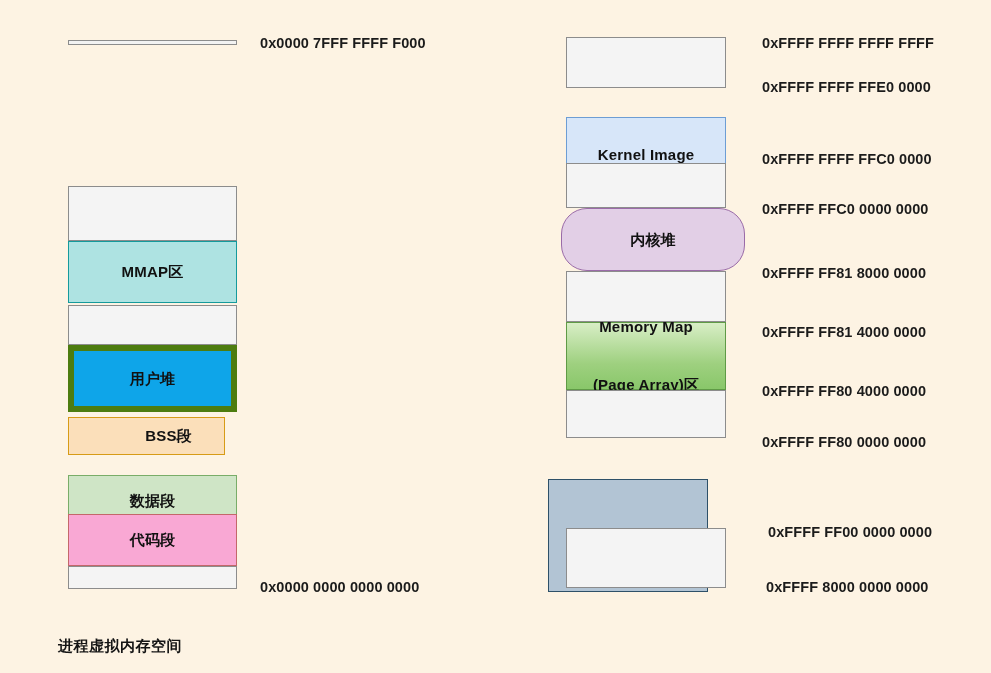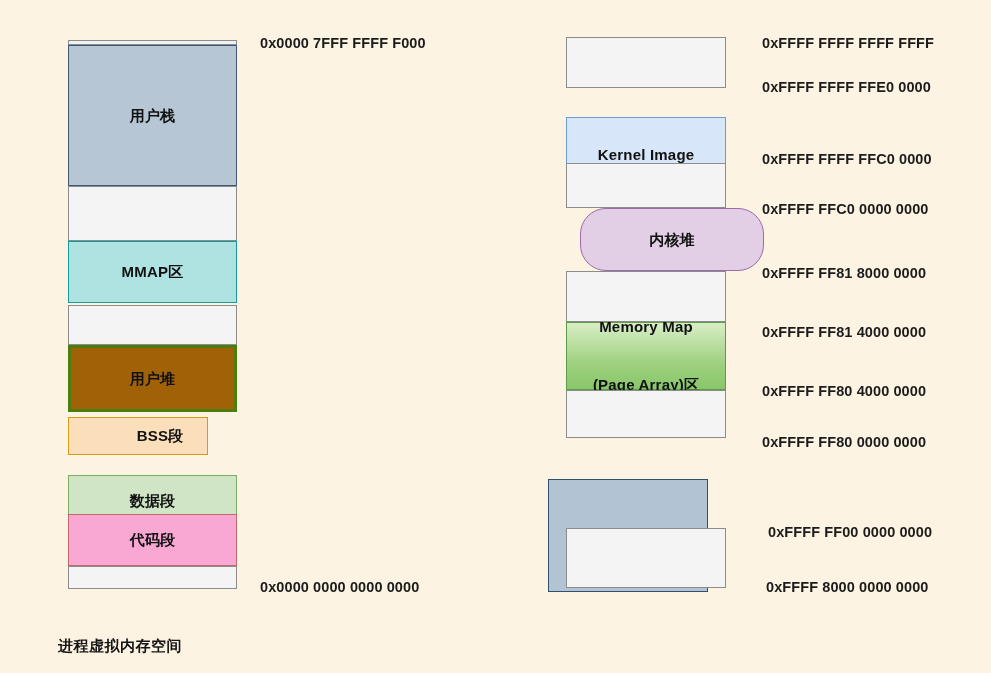--- a/index.html
+++ b/index.html
@@ -65,68 +65,67 @@
   .top-rule {
     position: absolute;
     background: #f2f2f2;
     border: 1px solid #8c8c8c;
     box-sizing: border-box;
   }
 
   
   .fill-stack      { background: #b6c6d4; border: 1px solid #3f5a72; }
   .fill-mmap       { background: #aee3e2; border: 1px solid #159a9c; }
-  .fill-heap       { background: #a16207; border: 3px solid #4d7c0f; }
+  .fill-heap       { background: #0ea5e9; border: 6px solid #4d7c0f; }
   .fill-bss        { background: #fbdfba; border: 1px solid #d79b16; }
   .fill-data       { background: #cfe5c6; border: 1px solid #79ad68; margin-top: 16px; }
   .fill-text       { background: #f9a8d4; border: 1px solid #c4676a; }
   .fill-kimage     { background: #d7e6f9; border: 1px solid #6d9dd4; margin-top: 29px; }
   .fill-kheap      { background: #e2cfe6; border: 1px solid #9a6ba8; }
   .fill-memmap     { background: linear-gradient(180deg, #d8eec6 0%, #9ed07f 62%, #89c76a 100%);
                      border: 1px solid #5f9a46; }
   .fill-directmap  { background: #b2c4d4; border: 1px solid #2e5068; }
 </style>
 </head>
 <body>
 
 <div class="canvas">
 
   <div class="top-rule" style="left:68px; top:40px; width:169px; height:5px;"></div>
 
-  <div class="blk fill-stack" style="left:68px; top:45px; width:169px; height:141px;">用户栈</div>
 
   <div class="blk gap" style="left:68px; top:186px; width:169px; height:55px;"></div>
 
   <div class="blk fill-mmap" style="left:68px; top:241px; width:169px; height:62px;">MMAP区</div>
 
   <div class="blk gap" style="left:68px; top:305px; width:169px; height:40px;"></div>
 
   <div class="blk fill-heap" style="left:68px; top:345px; width:169px; height:67px;">用户堆</div>
 
-  <div class="blk fill-bss" style="left:68px; top:417px; width:140px; height:38px;padding-left:44px;">BSS段</div>
+  <div class="blk fill-bss" style="left:68px; top:417px; width:157px; height:38px;padding-left:44px;">BSS段</div>
 
   <div class="blk fill-data" style="left:68px; top:459px; width:169px; height:51px;">数据段</div>
 
   <div class="blk fill-text" style="left:68px; top:514px; width:169px; height:52px;">代码段</div>
 
   <div class="blk gap" style="left:68px; top:566px; width:169px; height:23px;"></div>
 
   <div class="addr" style="left:260px; top:35px;">0x0000 7FFF FFFF F000</div>
 
   <div class="addr" style="left:260px; top:579px;">0x0000 0000 0000 0000</div>
 
   <div class="caption" style="left:58px; top:637px;">进程虚拟内存空间</div>
 
   <div class="blk gap" style="left:566px; top:37px; width:160px; height:51px;"></div>
 
   <div class="blk fill-kimage" style="left:566px; top:88px; width:160px; height:75px;">Kernel Image</div>
 
   <div class="blk gap" style="left:566px; top:163px; width:160px; height:45px;"></div>
 
-  <div class="blk fill-kheap" style="left:580px; top:208px; width:184px; height:63px;border-radius:26px;">内核堆</div>
+  <div class="blk fill-kheap" style="left:561px; top:208px; width:184px; height:63px;border-radius:26px;">内核堆</div>
 
   <div class="blk gap" style="left:566px; top:271px; width:160px; height:51px;"></div>
 
   <div class="blk fill-memmap" style="left:566px; top:322px; width:160px; height:68px; flex-direction:column;gap:40px;">
     <span>Memory Map</span>
     <span>(Page Array)区</span>
   </div>
 
   <div class="blk gap" style="left:566px; top:390px; width:160px; height:48px;"></div>
 

